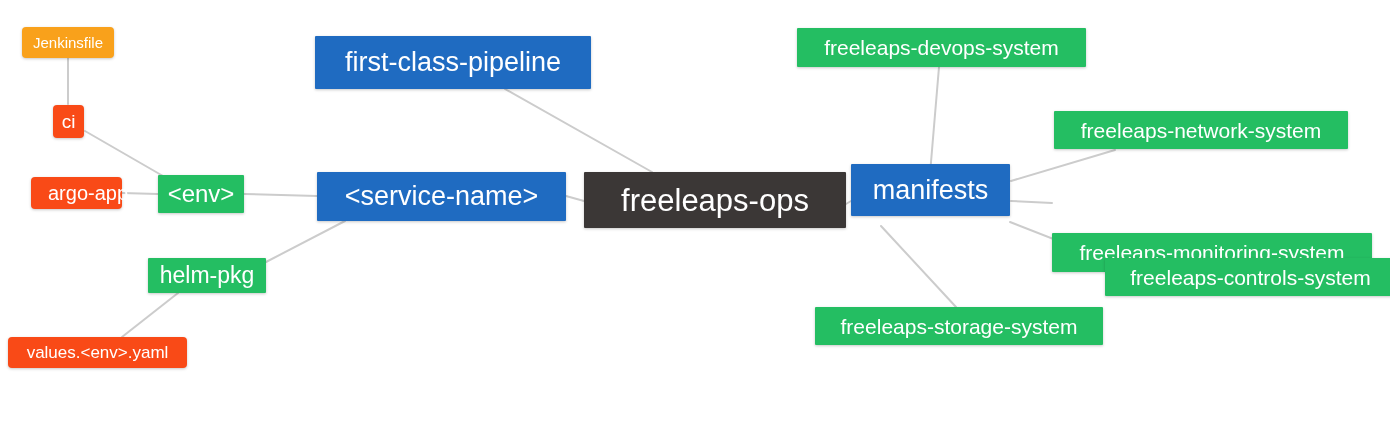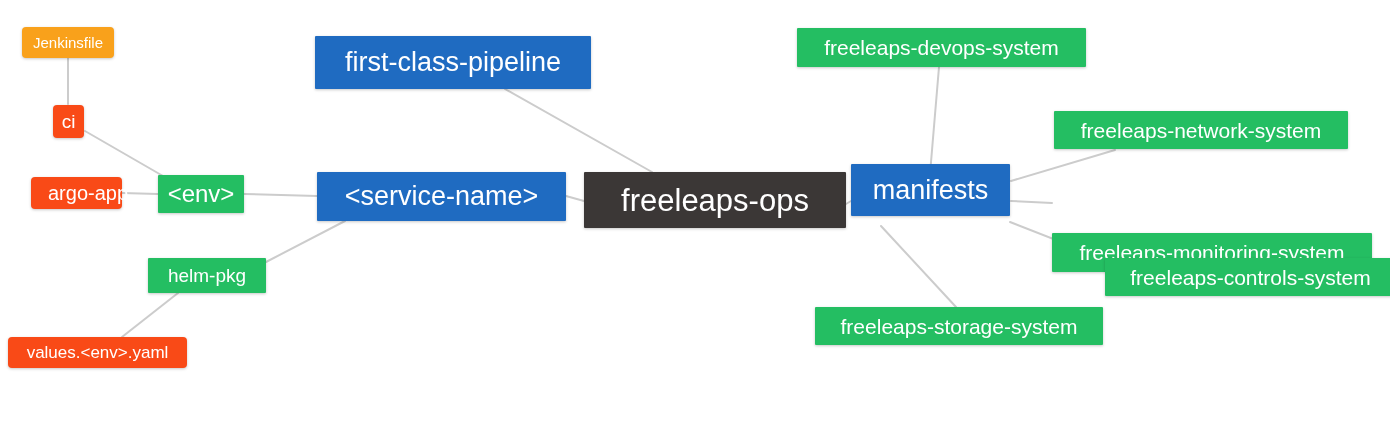--- a/index.html
+++ b/index.html
@@ -50,21 +50,21 @@
   .c-blue{background:var(--blue);}
   .c-green{background:var(--green);}
   .c-orange{background:var(--orange);}
   .c-red{background:var(--red);}
   .c-dark{background:var(--dark);}
 
   #n-jenkinsfile{left:22px;top:27px;width:92px;height:31px;font-size:15px;border-radius:4px;}
   #n-ci{left:53px;top:105px;width:31px;height:33px;font-size:19px;border-radius:4px;}
   #n-argo-app{left:31px;top:177px;width:91px;height:32px;font-size:20px;border-radius:4px;padding-left:23px;}
   #n-env{left:158px;top:175px;width:86px;height:38px;font-size:24px;}
-  #n-helm-pkg{left:148px;top:258px;width:118px;height:35px;font-size:19px;}
+  #n-helm-pkg{left:148px;top:258px;width:118px;height:35px;font-size:23px;}
   #n-values-env-yaml{left:8px;top:337px;width:179px;height:31px;font-size:17px;border-radius:4px;}
   #n-first-class-pipeline{left:315px;top:36px;width:276px;height:53px;font-size:27px;}
   #n-service-name{left:317px;top:172px;width:249px;height:49px;font-size:27px;}
   #n-freeleaps-ops{left:584px;top:172px;width:262px;height:56px;font-size:31px;}
   #n-manifests{left:851px;top:164px;width:159px;height:52px;font-size:27px;}
   #n-devops-system{left:797px;top:28px;width:289px;height:39px;font-size:21px;}
   #n-network-system{left:1054px;top:111px;width:294px;height:38px;font-size:21px;}
   #n-monitoring-system{left:1052px;top:185px;width:320px;height:39px;font-size:21px;margin-top:48px;}
   #n-controls-system{left:1061px;top:258px;width:291px;height:38px;font-size:21px;margin-left:44px;}
   #n-storage-system{left:815px;top:307px;width:288px;height:38px;font-size:21px;}

